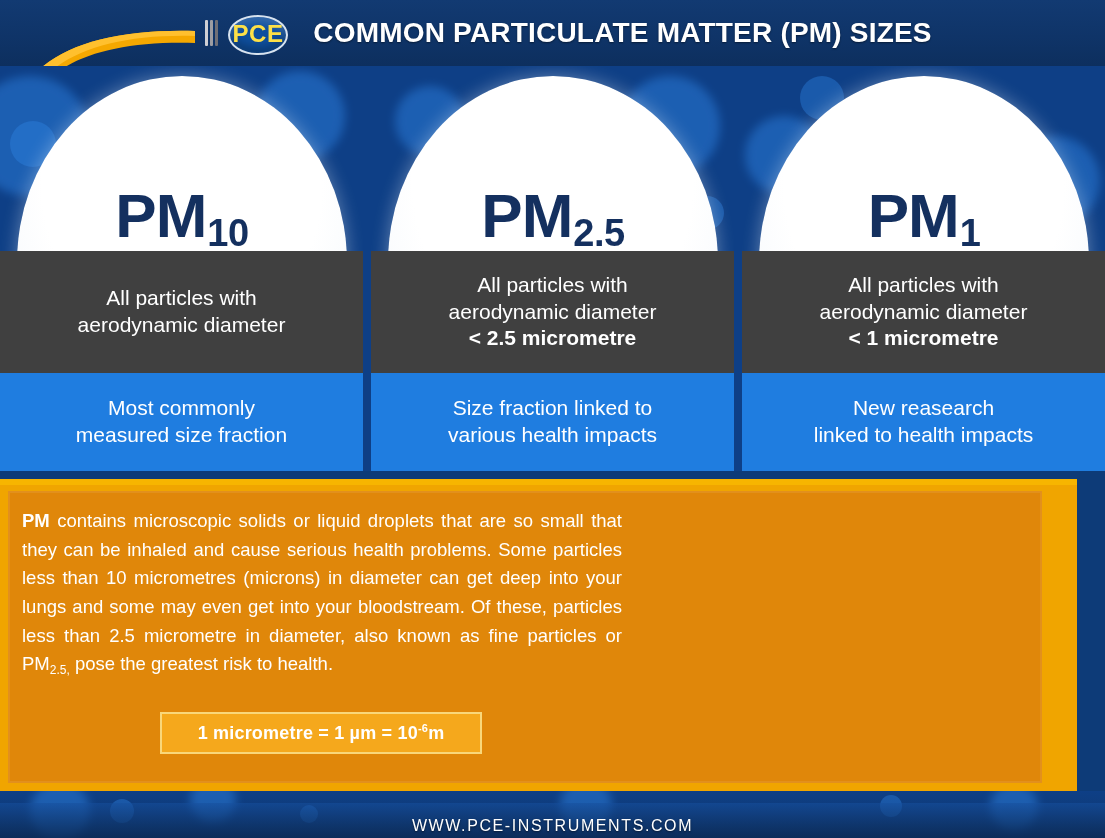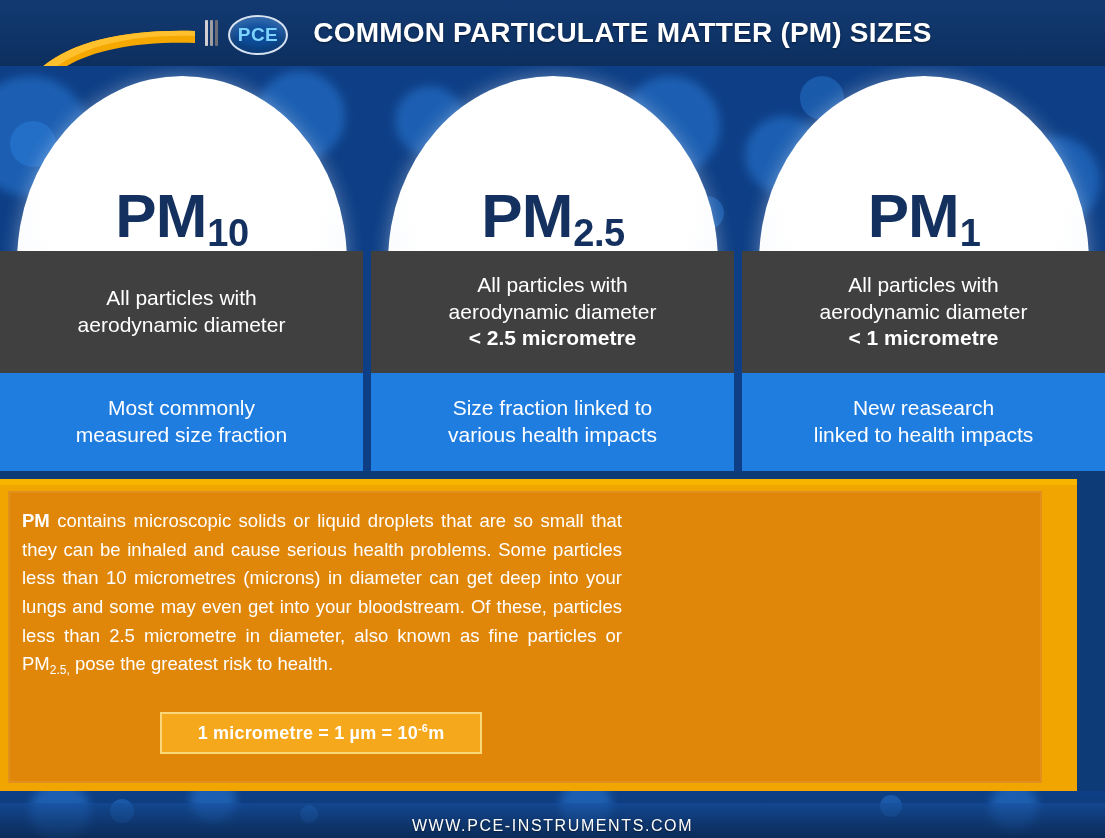--- a/index.html
+++ b/index.html
@@ -23,21 +23,21 @@
   .logo-bars i:nth-child(1){background:#cfcfd4;}
   .logo-bars i:nth-child(2){background:#9d9da3;}
   .logo-bars i:nth-child(3){background:#6f6f77;}
   .pce-logo{
     position:absolute;left:228px;top:15px;width:56px;height:36px;
     border-radius:50%;background:#0e4f9e;border:2px solid #d8e3ef;
     display:flex;align-items:center;justify-content:center;
     box-shadow:inset 0 -6px 10px rgba(0,0,0,.28), inset 0 5px 8px rgba(255,255,255,.18);
   }
   .pce-logo span{
-    color:#7dd3fc;font-weight:bold;font-size:19px;letter-spacing:.5px;
+    color:#fde047;font-weight:bold;font-size:24px;letter-spacing:.5px;
     font-family:"Liberation Sans",sans-serif;line-height:1;position:relative;top:-1px;
   }
   .header-title{
     position:absolute;left:0;top:0;width:1105px;height:66px;
     display:flex;align-items:center;justify-content:center;
     color:#ffffff;font-weight:bold;font-size:28px;letter-spacing:.2px;
     text-shadow:0 1px 2px rgba(0,0,0,.45);
     padding-left:140px;box-sizing:border-box;
   }
 

